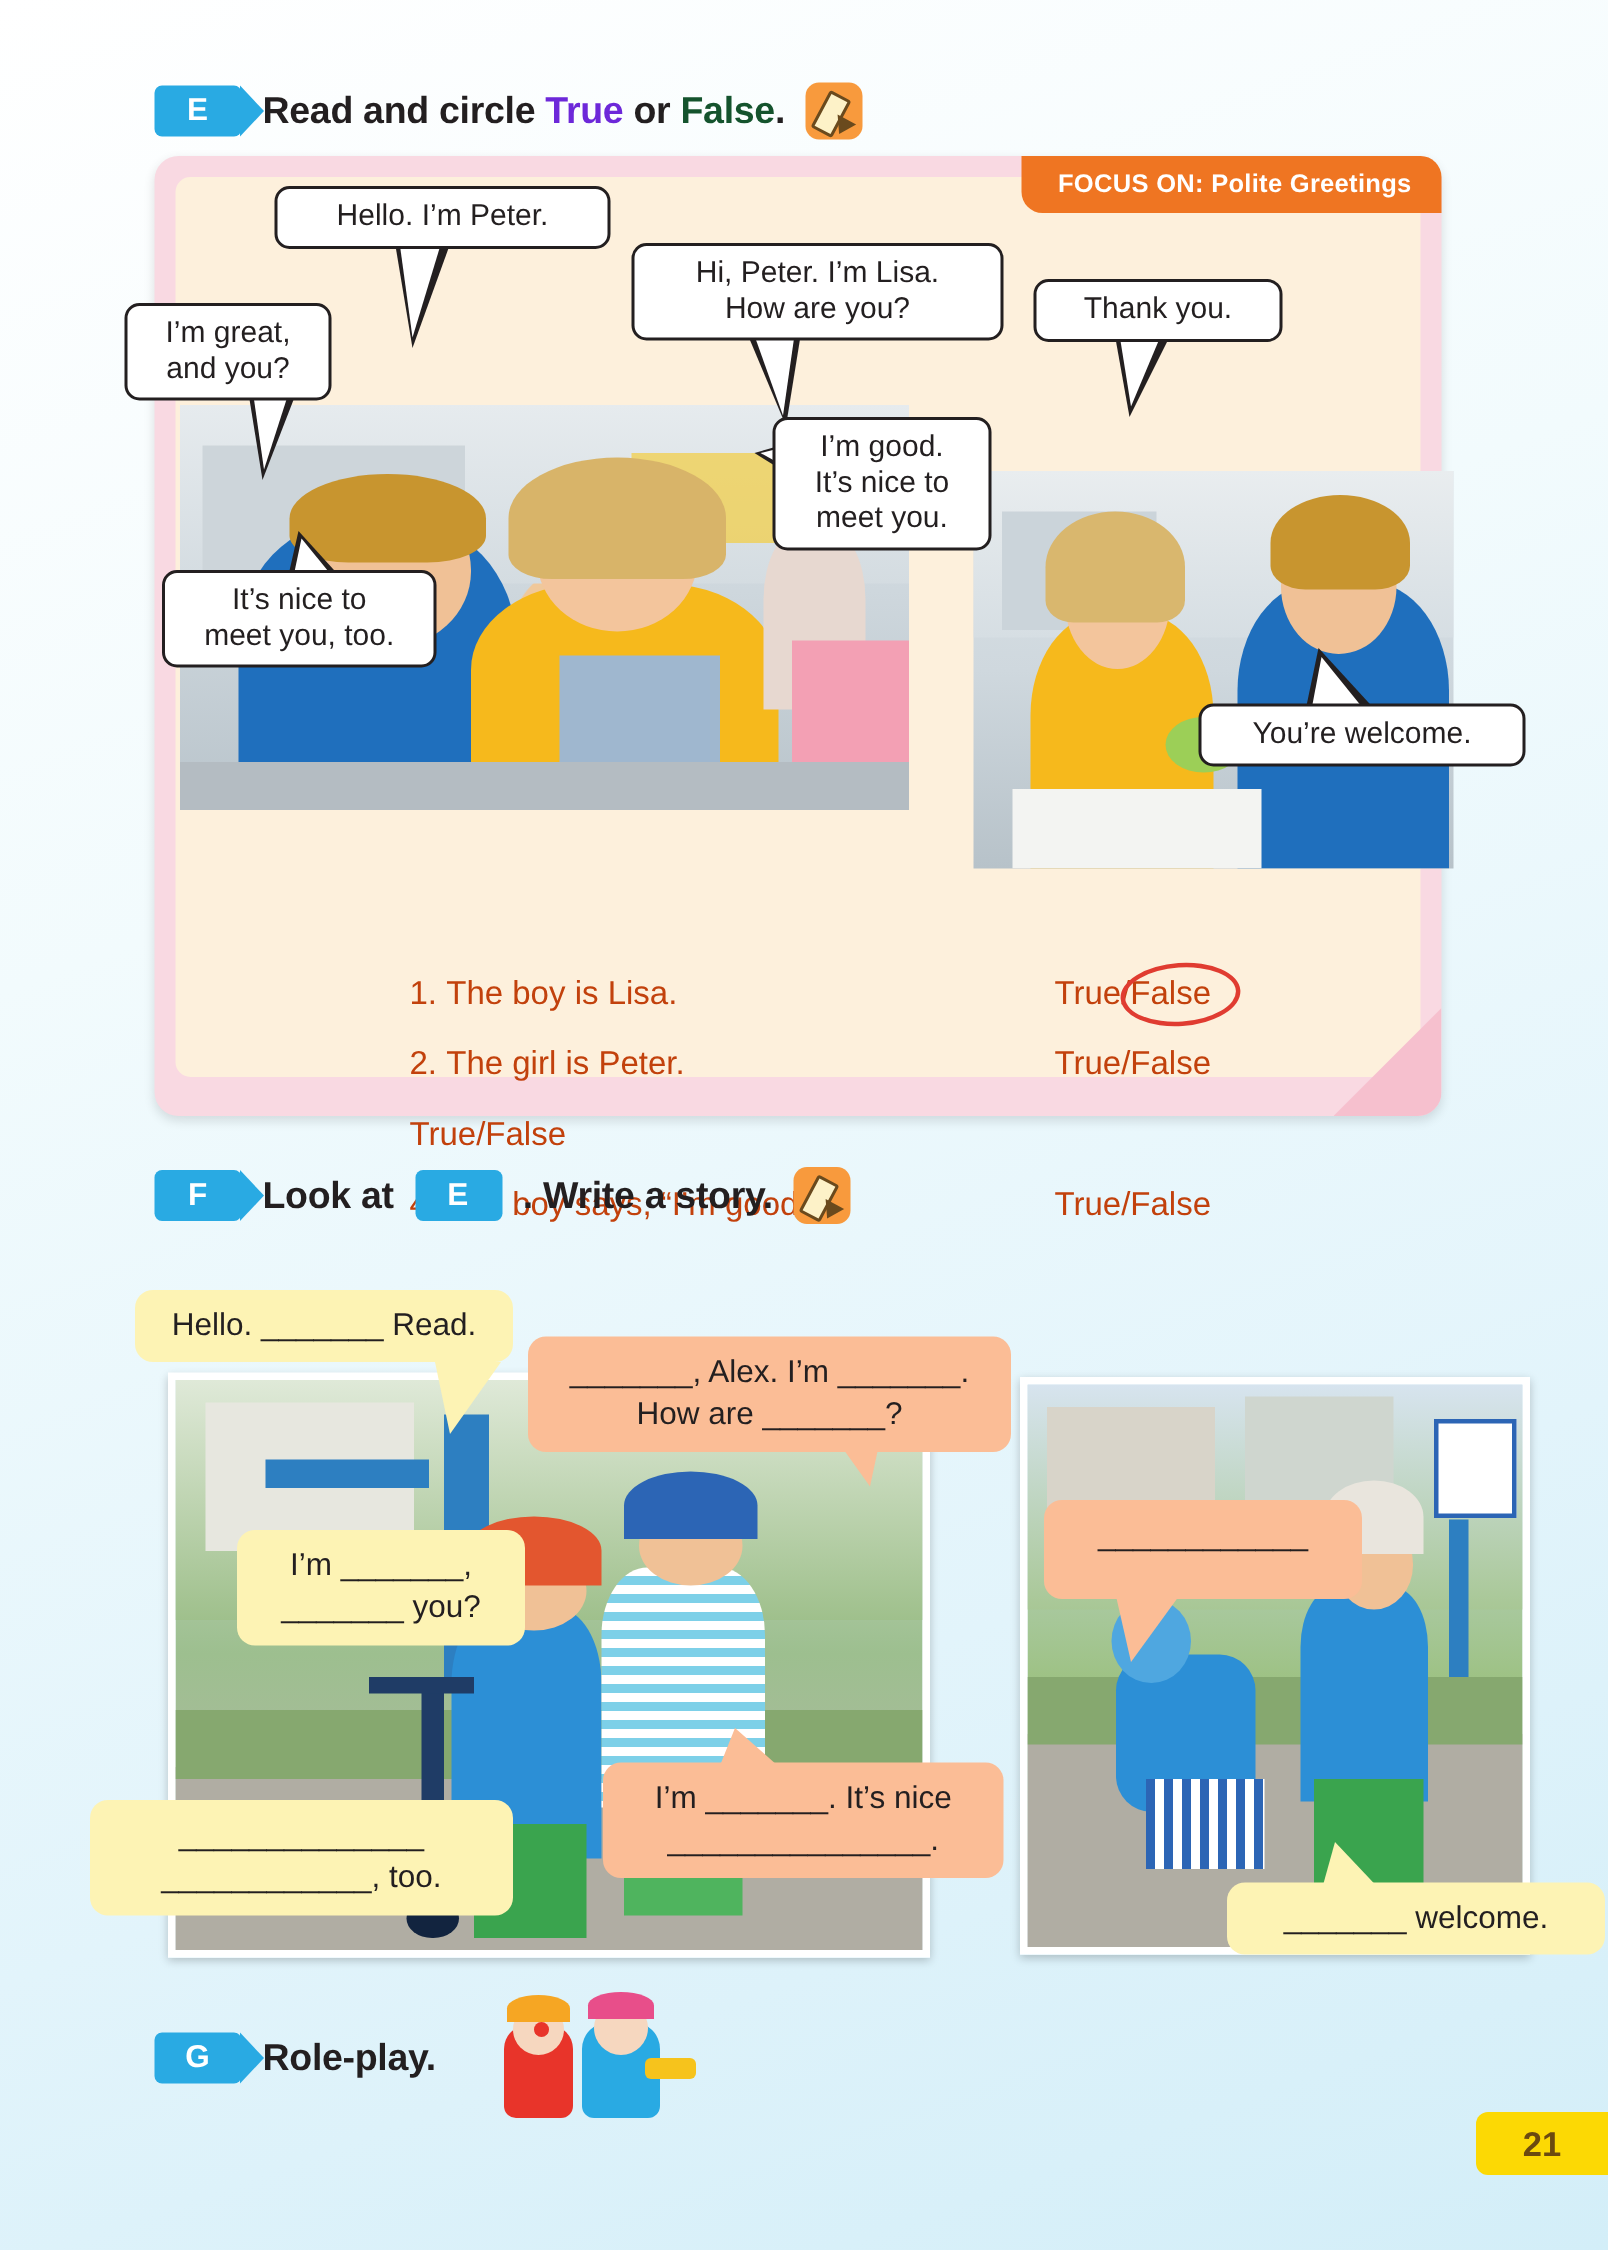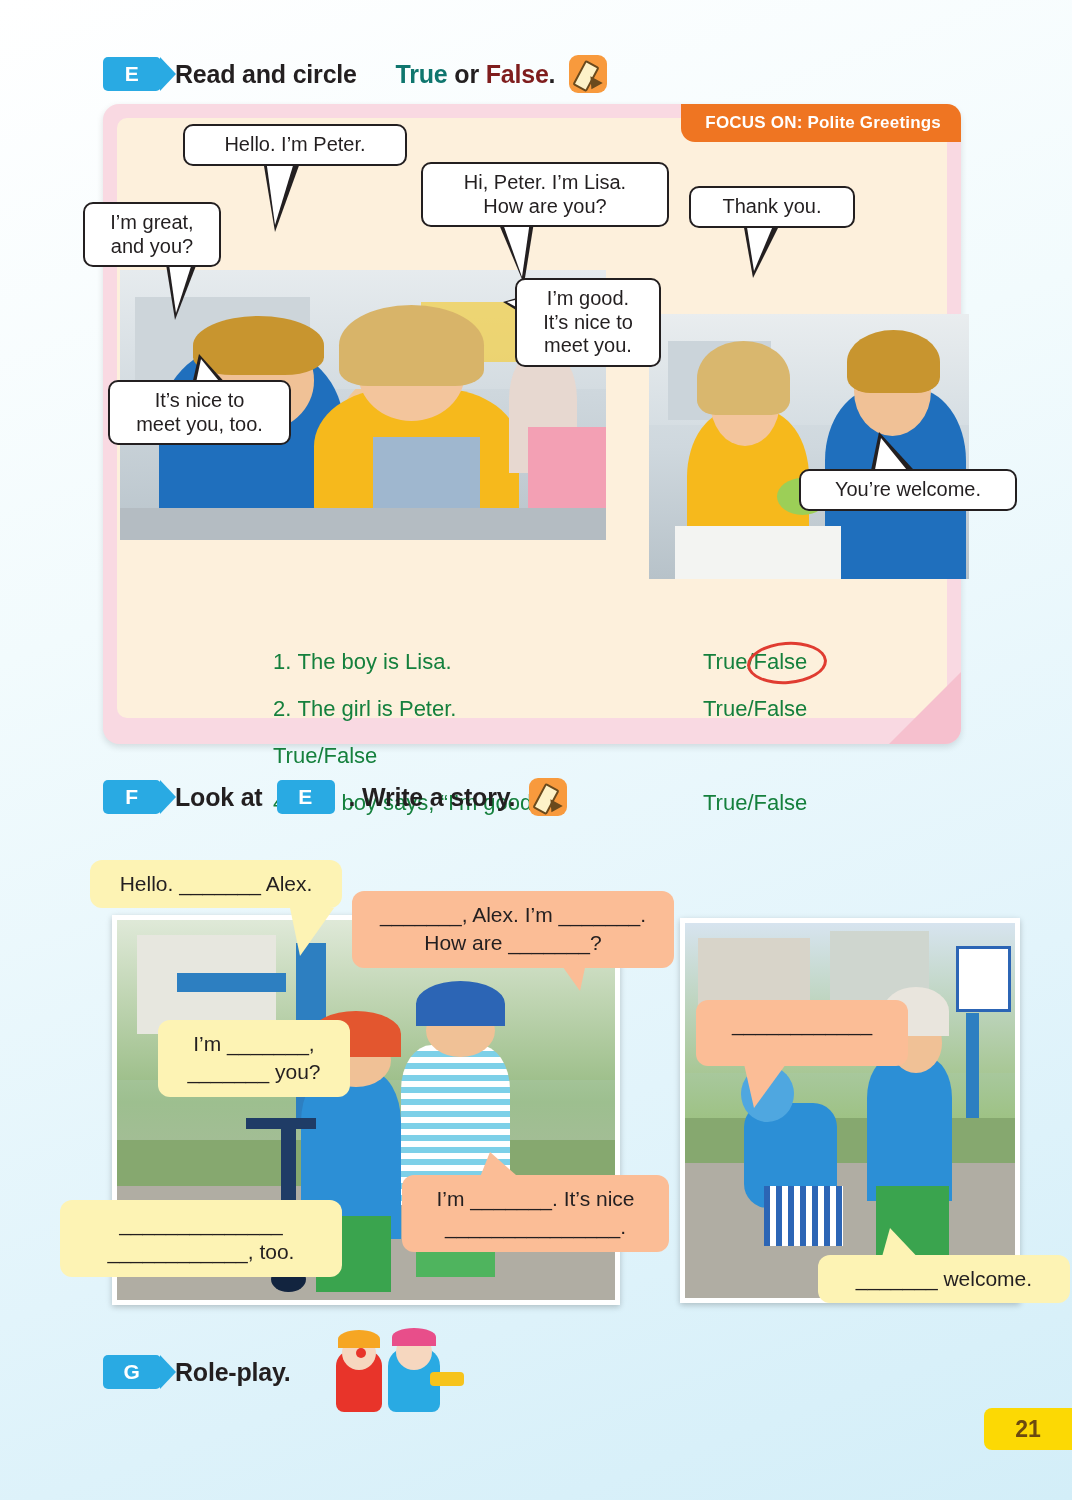--- a/index.html
+++ b/index.html
@@ -52,22 +52,22 @@
     display: flex;
     align-items: center;
     gap: 14px;
   }
   .instr .txt {
     font-size: 25px;
     font-weight: bold;
     color: #231f20;
     letter-spacing: -0.2px;
   }
-  .instr .txt .green { color: #0f766e; margin-left: 32px; }
-  .instr .txt .red { color: #7f1d1d; }
+  .instr .txt .green { color: #6d28d9; }
+  .instr .txt .red { color: #14532d; }
 
   
   .pencil {
     width: 38px;
     height: 38px;
     position: relative;
     display: inline-block;
   }
   .pencil .circ {
     position: absolute;
@@ -175,21 +175,21 @@
     z-index: 4;
   }
 
   
   .qlist {
     position: absolute;
     left: 170px;
     top: 545px;
     width: 640px;
     font-size: 22px;
-    color: #15803d;
+    color: #c2410c;
   }
   .qrow {
     display: flex;
     margin-bottom: 21px;
   }
   .qrow .qtext { width: 430px; }
   .qrow .qans { position: relative; }
   .circle-mark {
     position: absolute;
     left: 44px;
@@ -402,21 +402,21 @@
     <div style="position:absolute;left:18%;top:48%;width:28%;height:28%;background:#2c8fd6;border-radius:24px;"></div>
     <div style="position:absolute;left:17%;top:38%;width:16%;height:15%;background:#4fa7e0;border-radius:50%;"></div>
     <div style="position:absolute;left:24%;top:70%;width:24%;height:16%;background:repeating-linear-gradient(90deg,#2c65b5 0 6px,#ffffff 6px 12px);"></div>
 
     <div style="position:absolute;left:55%;top:36%;width:26%;height:38%;background:#2c8fd6;border-radius:28% 28% 0 0;"></div>
     <div style="position:absolute;left:62%;top:24%;width:16%;height:16%;background:#f0c196;border-radius:50%;"></div>
     <div style="position:absolute;left:60%;top:17%;width:20%;height:13%;background:#e9e5dd;border-radius:50% 50% 0 0;"></div>
     <div style="position:absolute;left:58%;top:70%;width:22%;height:22%;background:#3aa44e;"></div>
   </div>
 
-  <div class="fill-bubble yellow" style="left:90px; top:860px; width:220px;">Hello. _______ Alex.</div>
+  <div class="fill-bubble yellow" style="left:90px; top:860px; width:220px;">Hello. _______ Read.</div>
   <div class="tail" style="left:290px; top:908px; border-left:10px solid transparent; border-right:34px solid transparent; border-top:48px solid #fdf3b4;"></div>
 
   <div class="fill-bubble orange" style="left:352px; top:862px; width:290px;margin-top:29px;">_______, Alex. I’m _______.
 How are _______?</div>
   <div class="tail" style="left:540px; top:935px; border-left:40px solid transparent; border-right:12px solid transparent; border-top:56px solid #fbbd96;"></div>
 
   <div class="fill-bubble yellow" style="left:158px; top:1020px; width:160px;">I’m _______,
 _______ you?</div>
   <div class="tail" style="left:300px; top:1060px; border-top:10px solid transparent; border-bottom:24px solid transparent; border-left:44px solid #fdf3b4;"></div>
 

